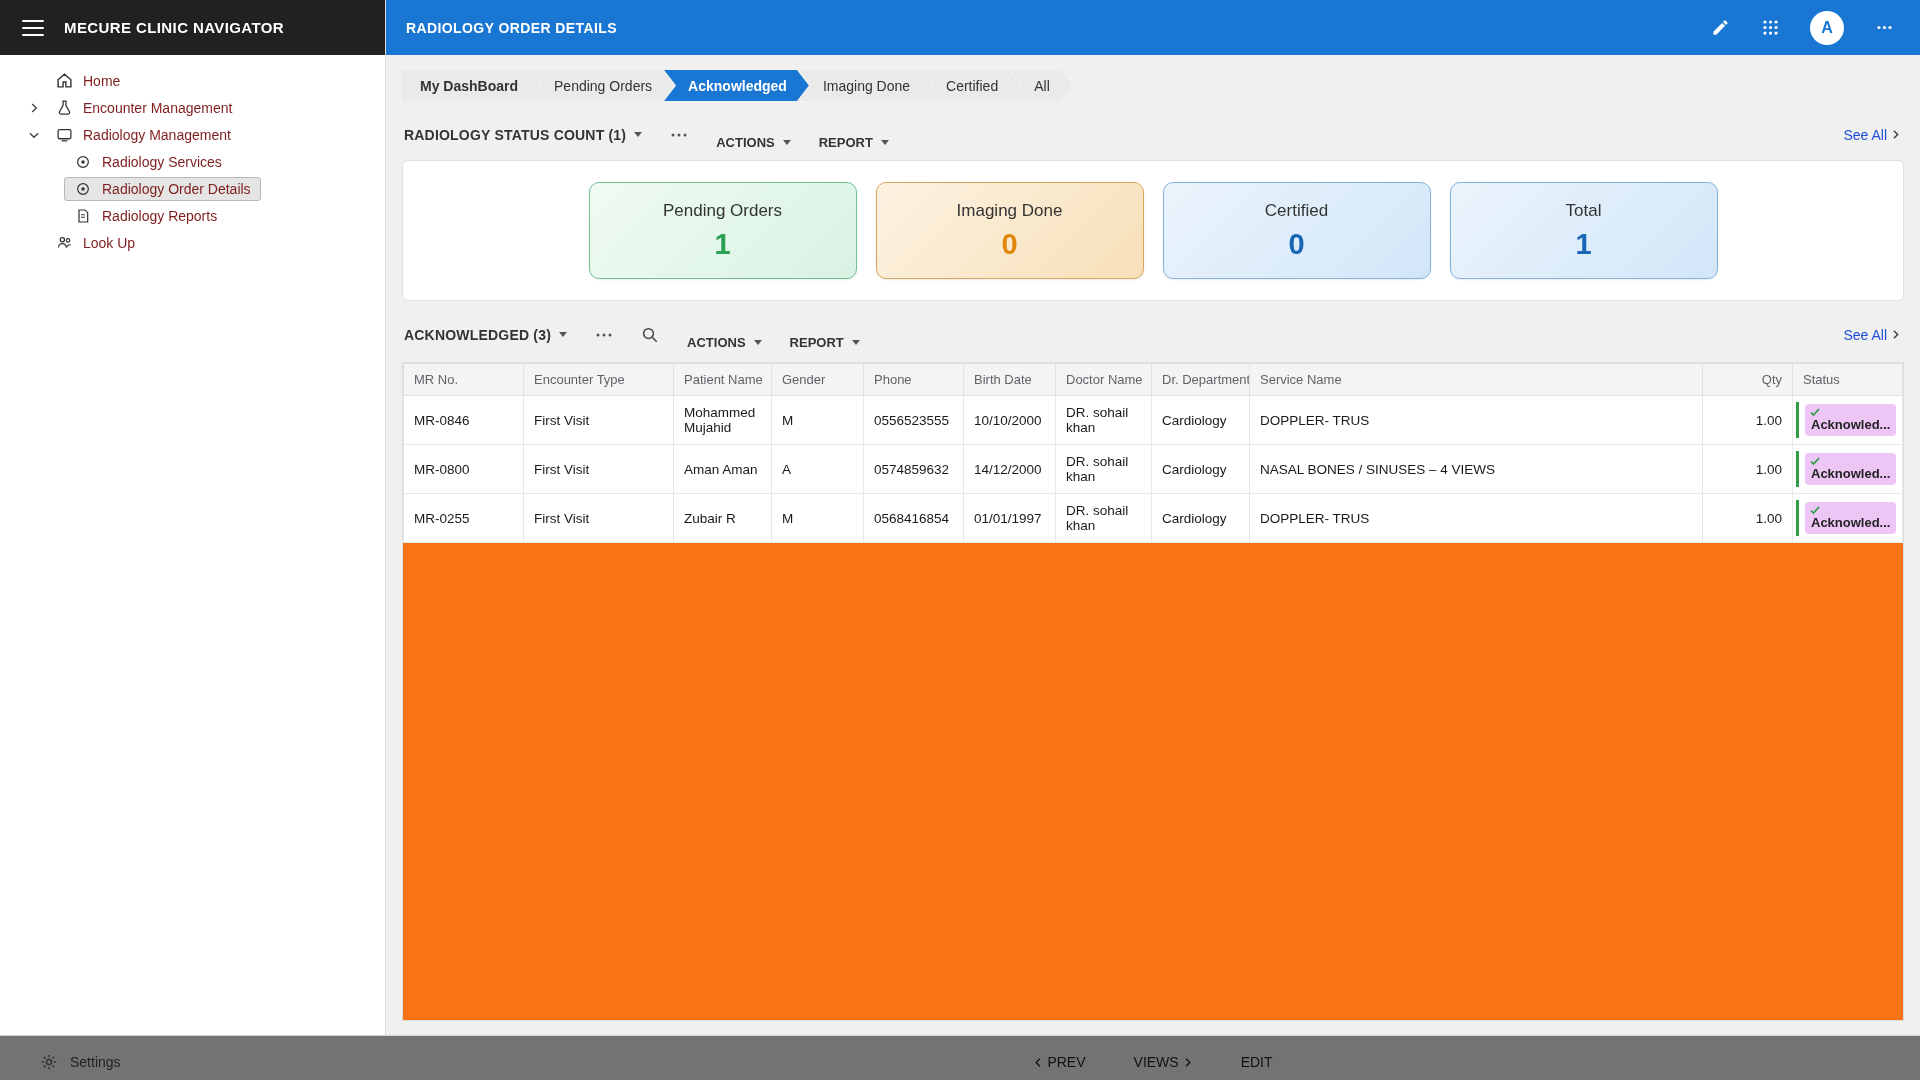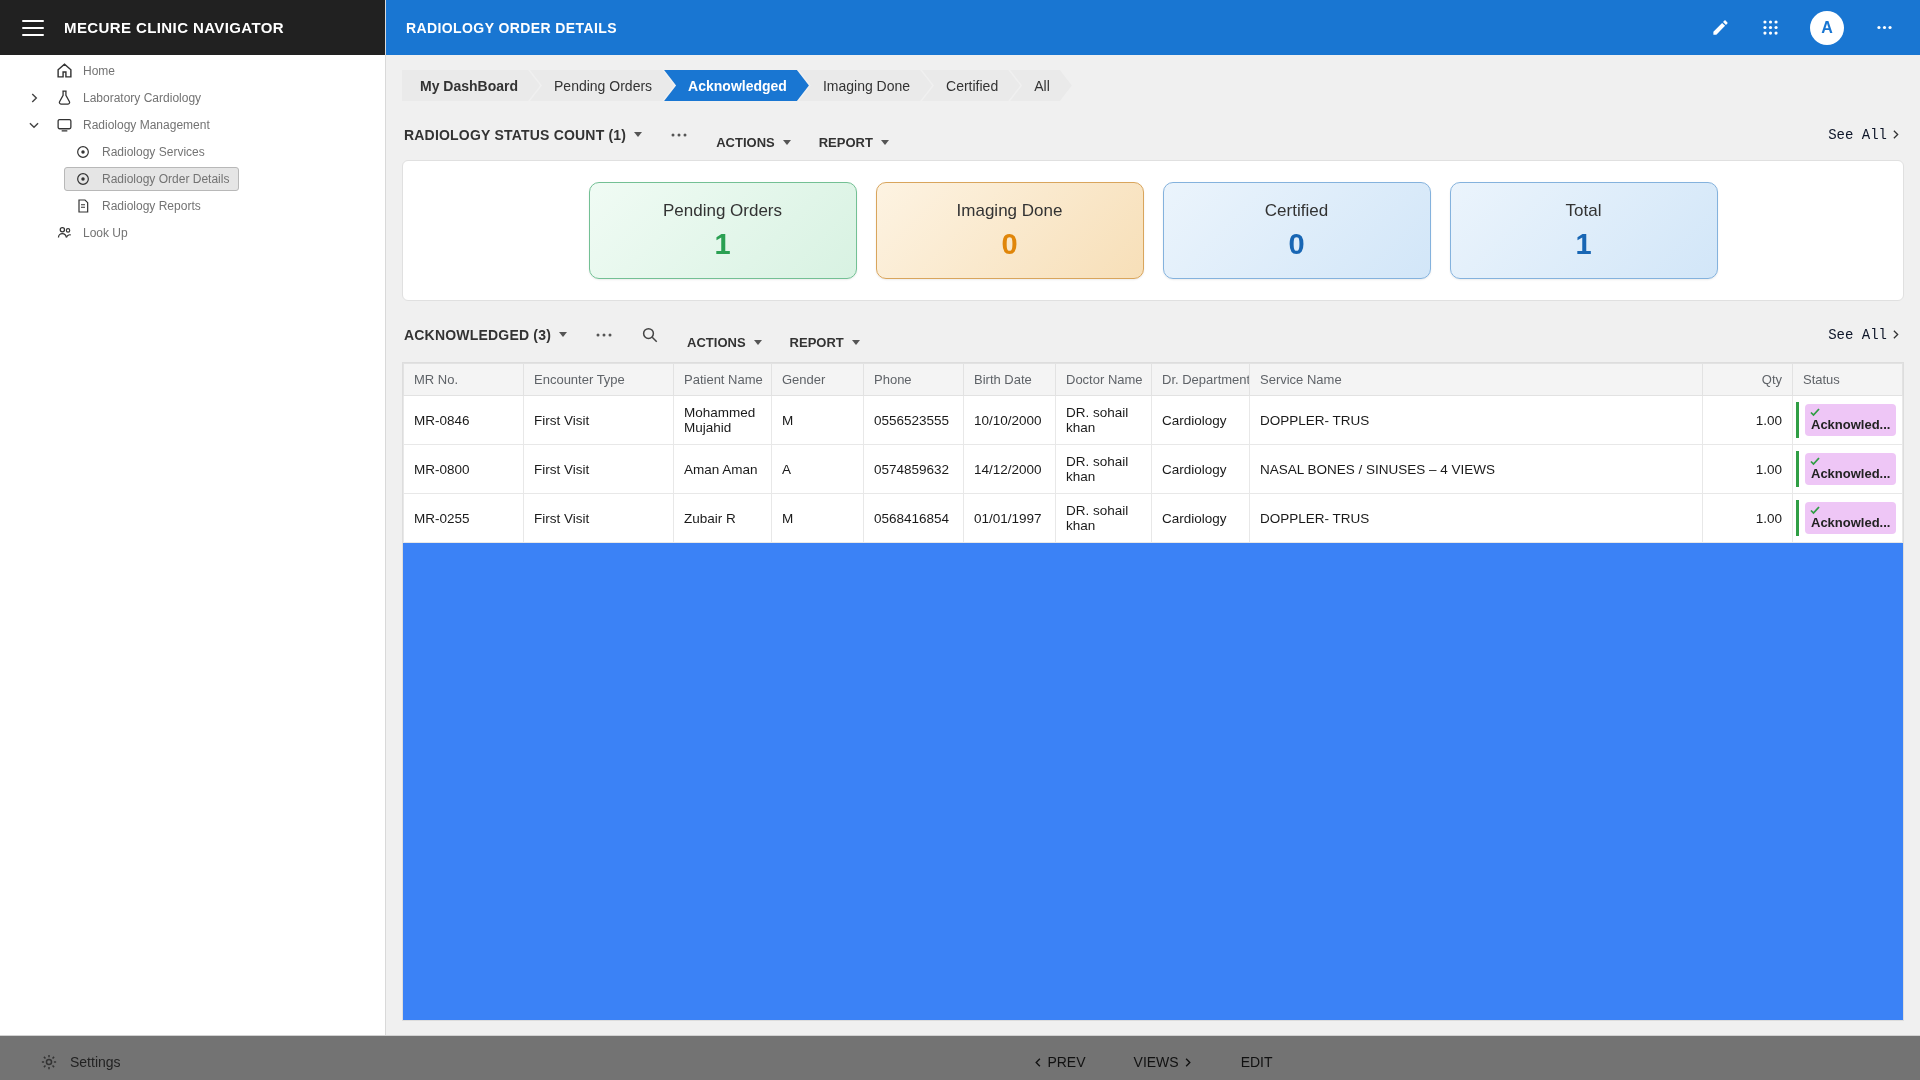--- a/index.html
+++ b/index.html
@@ -7,21 +7,21 @@
               font-family:"Liberation Sans", sans-serif; background:#f0f0f0; color:#222; }
 
   .app { display:flex; height:1035px; }
 
   
   .sidebar { width:386px; background:#fff; border-right:1px solid #d9d9d9; display:flex; flex-direction:column; }
   .sidebar-header { height:55px; background:#212121; color:#fff; display:flex; align-items:center; gap:20px; padding:12px 22px; flex:0 0 auto; }
   .hamburger { width:22px; height:16px; display:flex; flex-direction:column; justify-content:space-between; cursor:pointer; }
   .hamburger span { height:2px; background:#fff; border-radius:1px; }
   .sidebar-title { font-size:15px; font-weight:bold; letter-spacing:.4px; }
-  .nav { padding-top:2px; flex:1; font-size:12px; color:#737373; }
+  .nav { padding-top:12px; flex:1; font-size:14px; color:#7f1d1d; }
   .nav-row { display:flex; align-items:center; padding-left:27px; height:27px; cursor:pointer; }
   .nav-row.sub { padding-left:64px; }
   .chev { width:18px; flex:0 0 18px; display:flex; align-items:center; }
   .pill { display:flex; align-items:center; gap:10px; padding:2px 9px; border:1px solid transparent; border-radius:3px; }
   .nav-row.selected .pill { background:#e5e5e5; border-color:#b8b8b8; }
   .nicon { width:18px; height:18px; flex:0 0 18px; display:flex; align-items:center; justify-content:center; }
   .nicon.ghost { visibility:hidden; }
   .nlabel { white-space:nowrap; }
 
   
@@ -45,38 +45,38 @@
          clip-path:polygon(0 0, calc(100% - 12px) 0, 100% 50%, calc(100% - 12px) 100%, 0 100%);font-weight:bold; }
   .tab.active { background:#1976d2; color:#fff; font-weight:bold; }
 
   
   .section-head { display:flex; align-items:center; gap:28px; margin:18px 18px 10px; }
   .sh-title { font-size:14px; font-weight:bold; color:#333; letter-spacing:.2px; display:flex; align-items:center; cursor:pointer; }
   .caret { width:0; height:0; border-left:4px solid transparent; border-right:4px solid transparent;
            border-top:5px solid #555; display:inline-block; margin-left:8px; }
   .sh-icon { display:flex; align-items:center; cursor:pointer; }
   .sh-menu { font-size:13px; font-weight:bold; color:#333; display:flex; align-items:center; cursor:pointer;margin-top:16px; }
-  .see-all { margin-left:auto; font-size:14px; color:#0f172a; display:flex; align-items:center; gap:2px; cursor:pointer;font-family:Liberation Mono, monospace; }
+  .see-all { margin-left:auto; font-size:14px; color:#1d4ed8; display:flex; align-items:center; gap:2px; cursor:pointer; }
 
   
   .cards-panel { margin:0 16px; height:141px; background:#fff; border:1px solid #e0e0e0; border-radius:6px;
                  display:flex; align-items:center; justify-content:center; gap:19px; flex:0 0 auto; }
   .card { width:268px; height:97px; border-radius:10px; display:flex; flex-direction:column;
           align-items:center; justify-content:center; gap:7px; cursor:pointer; box-shadow:0 1px 2px rgba(0,0,0,.08); }
   .card-label { font-size:17px; color:#333; }
   .card-value { font-size:29px; font-weight:bold; }
   .card.green  { background:linear-gradient(135deg,#f0fbf4,#d8f2e2); border:1px solid #73c094; }
   .card.green  .card-value { color:#2aa052; }
   .card.orange { background:linear-gradient(135deg,#fdf3e2,#f7dfb8); border:1px solid #d9a55c; }
   .card.orange .card-value { color:#e0860a; }
   .card.blue   { background:linear-gradient(135deg,#ebf4fc,#d2e6f8); border:1px solid #84b2dd; }
   .card.blue   .card-value { color:#1866b4; }
 
   
-  .table-panel { flex:1; margin:2px 16px 14px; background:#3b82f6; border:1px solid #ddd; overflow:hidden; }
+  .table-panel { flex:1; margin:2px 16px 14px; background:#f97316; border:1px solid #ddd; overflow:hidden; }
   table { width:100%; border-collapse:collapse; table-layout:fixed; }
   th { background:#f4f4f4; color:#5f6368; font-weight:normal; font-size:13px; text-align:left;
        padding:8px 10px; border:1px solid #e2e2e2; cursor:pointer; white-space:nowrap; overflow:hidden; }
   td { font-size:13.5px; color:#1a1a1a; padding:9px 10px; border:1px solid #e8e8e8; vertical-align:middle; overflow:hidden; }
   .num { text-align:right; }
   tr.data-row { background:#fff; cursor:pointer; }
   .status-cell { position:relative; padding:5px 6px 5px 12px; }
   .status-accent { position:absolute; left:3px; top:6px; bottom:6px; width:3px; background:#2f9e44; }
   .status-badge { position:relative; display:block; background:#eec6f6; border-radius:4px;
                   padding:14px 5px 5px 6px; font-weight:bold; font-size:13px; color:#222;
@@ -125,21 +125,21 @@
           <svg width="14" height="14" viewBox="0 0 24 24">
               <polyline points="9 5 16 12 9 19" fill="none" stroke="#444" stroke-width="2.4"></polyline>
             </svg>
         </span>
         <span class="pill">
           <span class="nicon">
             <svg width="17" height="17" viewBox="0 0 24 24">
                 <path d="M9 3 h6 M10 3 v6 l-5 9 a2.2 2.2 0 0 0 2 3.2 h10 a2.2 2.2 0 0 0 2-3.2 l-5-9 V3" fill="none" stroke="#333" stroke-width="1.8"></path>
               </svg>
           </span>
-          <span class="nlabel">Laboratory Cardiology</span>
+          <span class="nlabel">Encounter Management</span>
         </span>
       </div>
 
       <div class="nav-row">
         <span class="chev">
           <svg width="14" height="14" viewBox="0 0 24 24">
               <polyline points="5 9 12 16 19 9" fill="none" stroke="#444" stroke-width="2.4"></polyline>
             </svg>
         </span>
         <span class="pill">

